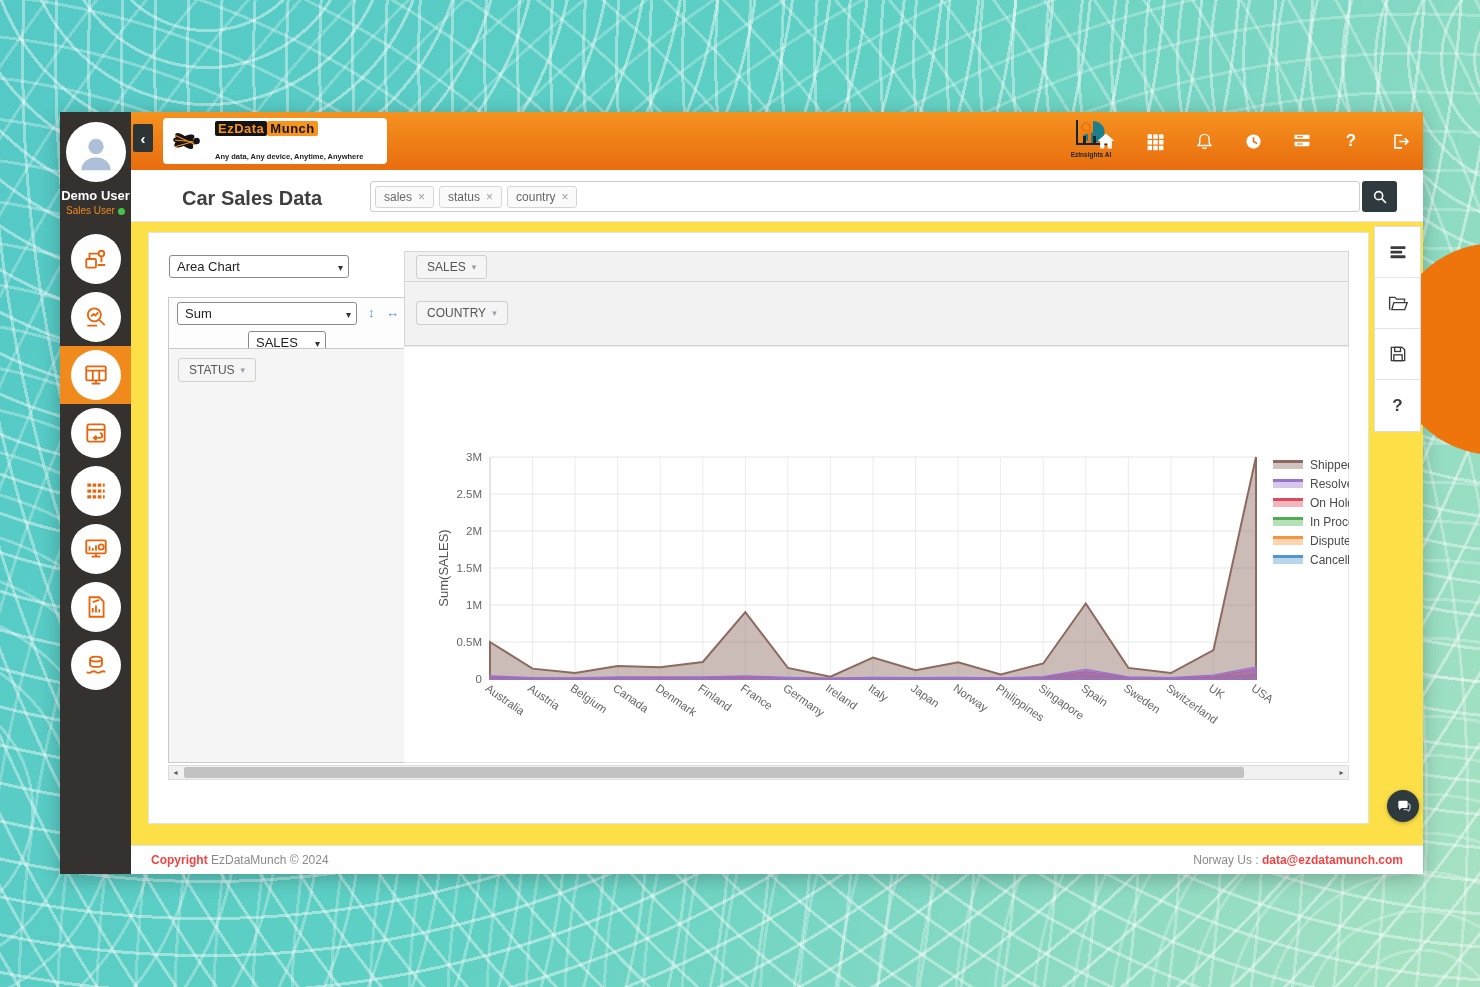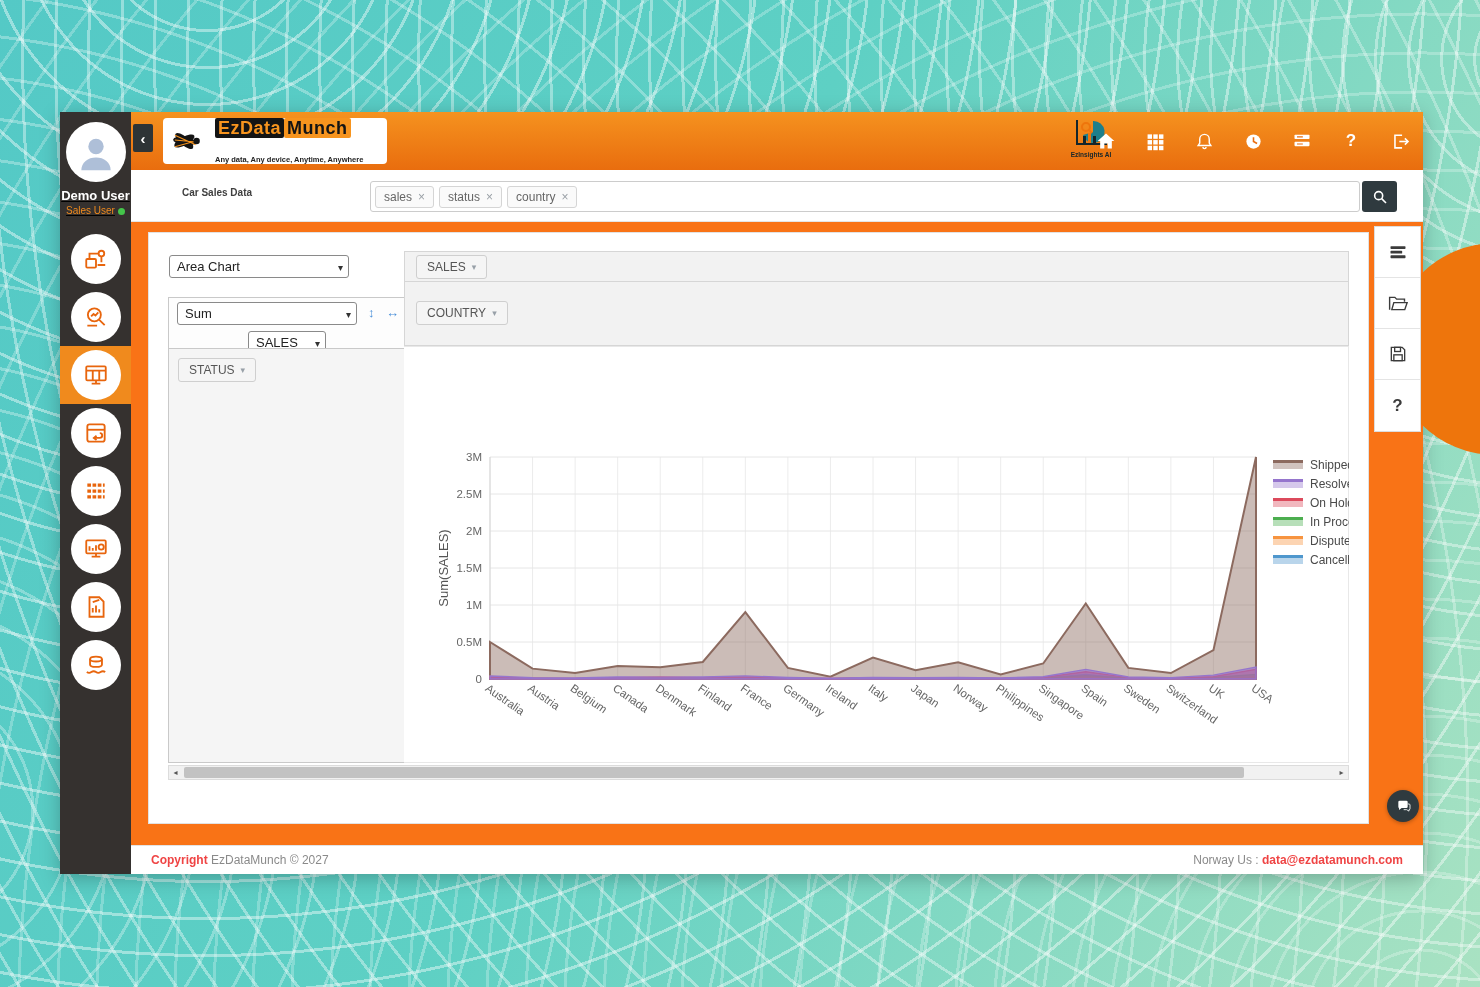--- a/index.html
+++ b/index.html
@@ -10,52 +10,52 @@
     background-image:
       repeating-radial-gradient(circle at 14% -8%,  rgba(255,255,255,0) 0 34px, rgba(255,255,255,.42) 34px 37px),
       repeating-radial-gradient(circle at 104% 6%,  rgba(255,255,255,0) 0 30px, rgba(255,255,255,.38) 30px 33px),
       repeating-radial-gradient(circle at -6% 82%,  rgba(255,255,255,0) 0 38px, rgba(255,255,255,.30) 38px 41px),
       repeating-radial-gradient(circle at 96% 104%, rgba(255,255,255,0) 0 36px, rgba(255,255,255,.25) 36px 39px),
       linear-gradient(115deg,#54c9c6 0%,#5ed0c4 45%,#a9e2c2 100%);
   }
   
   #app { position:absolute; left:60px; top:112px; width:1363px; height:762px; background:#ededed; box-shadow:0 4px 18px rgba(0,0,0,.25); z-index:3; }
   
-  #sidebar { position:absolute; left:0; top:0; bottom:0; width:71px; background:#35312f; z-index:6;text-decoration:underline; }
+  #sidebar { position:absolute; left:0; top:0; bottom:0; width:71px; background:#35312f; z-index:6; }
   .avatar-wrap { text-align:center; padding-top:10px; }
   .avatar { width:60px; height:60px; border-radius:50%; background:#fff; margin:0 auto; display:flex; align-items:center; justify-content:center; overflow:hidden; }
   .user-name { color:#fff; font-weight:bold; font-size:13px; margin-top:6px; }
   .user-role { color:#f08a1d; font-size:10px; margin-top:2px; }
   .role-dot { display:inline-block; width:7px; height:7px; border-radius:50%; background:#44c54a; margin-left:3px; vertical-align:middle; }
   .nav-items { margin-top:14px; }
   .nav-item { position:relative; height:58px; display:flex; align-items:center; justify-content:center; cursor:pointer; }
   .nav-item.active { background:#f08a1d; }
   .nav-circle { width:50px; height:50px; border-radius:50%; background:#fff; display:flex; align-items:center; justify-content:center; }
   
   #header { position:absolute; left:71px; right:0; top:0; height:58px; background:linear-gradient(#f5921f,#e96d0e); z-index:5; }
   #collapse-btn { position:absolute; left:2px; top:12px; width:20px; height:28px; background:#2e3436; color:#fff; font-size:15px; font-weight:bold; display:flex; align-items:center; justify-content:center; border-radius:2px; cursor:pointer; }
   #logo-box { position:absolute; left:32px; top:6px; width:224px; height:46px; background:#fff; border-radius:4px; display:flex; align-items:center; padding:3px 8px; }
   .logo-text-wrap { margin-left:6px; }
-  .logo-line1 { font-size:18px; font-weight:bold; letter-spacing:.5px; white-space:nowrap; }
+  .logo-line1 { font-size:13px; font-weight:bold; letter-spacing:.5px; white-space:nowrap; }
   .lg-black { background:#141414; color:#f7941e; padding:0 3px; border-radius:2px; }
   .lg-orange { background:#f7941e; color:#141414; padding:0 3px; border-radius:2px; }
   .logo-tagline { font-size:7.5px; color:#222; margin-top:16px; font-weight:bold; white-space:nowrap; }
   #insights-logo { position:absolute; left:934px; top:6px; width:52px; text-align:center; }
   #insights-logo .cap { font-size:6.5px; color:#14262b; font-weight:bold; margin-top:1px; }
   #header-icons { position:absolute; right:12px; top:0; height:58px; display:flex; align-items:center; gap:27px; }
   .hicon { width:22px; height:22px; display:flex; align-items:center; justify-content:center; cursor:pointer; color:#fff; font-weight:bold; }
   
   #toolbar { position:absolute; left:71px; right:0; top:58px; height:52px; background:#fff; border-bottom:1px solid #e5e5e5; z-index:4; }
-  #sheet-title { position:absolute; left:51px; top:17px; font-size:10px; font-weight:bold; color:#3f3f3f; }
+  #sheet-title { position:absolute; left:51px; top:17px; font-size:20px; font-weight:bold; color:#3f3f3f; }
   #filter-bar { position:absolute; left:239px; top:11px; width:990px; height:31px; background:#fff; border:1px solid #ccc; border-radius:3px; display:flex; align-items:center; padding:0 4px; gap:5px; }
   .filter-tag { display:inline-flex; align-items:center; gap:6px; background:#fafafa; border:1px solid #d5d5d5; border-radius:3px; padding:3px 8px; font-size:12px; color:#666; cursor:default; }
   .filter-x { color:#9aa0a6; font-size:12px; cursor:pointer; line-height:1; }
   #search-btn { position:absolute; left:1231px; top:11px; width:35px; height:31px; background:#2f3a3f; border-radius:3px; display:flex; align-items:center; justify-content:center; cursor:pointer; }
   
-  #content { position:absolute; left:71px; right:0; top:110px; bottom:29px; background:#f97316; }
+  #content { position:absolute; left:71px; right:0; top:110px; bottom:29px; background:#fde047; }
   #panel { position:absolute; left:17px; top:10px; width:1221px; height:592px; background:#fff; border:1px solid #e2e2e2; }
   .select-box { position:relative; background:#fff; border:1px solid #8a8a8a; border-radius:3px; font-size:13px; color:#222; padding:3px 18px 3px 7px; height:23px; line-height:16px; cursor:pointer; }
   .select-box .sel-caret { position:absolute; right:5px; top:4px; font-size:10px; color:#333; }
   #chart-type-select { position:absolute; left:20px; top:22px; width:180px; }
   #sum-box { position:absolute; left:19px; top:52px; width:237px; height:62px; background:#fdfdfd; border:1px solid #c9c9c9;margin-top:12px; }
   #agg-select { position:absolute; left:8px; top:4px; width:180px; }
   #measure-select { position:absolute; left:79px; top:33px; width:78px; }
   .blue-glyph { position:absolute; top:7px; color:#4a90d9; font-size:13px; cursor:pointer; }
   #resize-v { left:199px; } #resize-h { left:217px; }
   #row-sales { position:absolute; left:255px; top:18px; width:945px; height:31px; background:#f2f2f2; border:1px solid #d6d6d6; }
@@ -433,21 +433,21 @@
         <div id="hscroll">
           <span class="scroll-arrow">◂</span>
           <div id="hscroll-thumb"></div>
           <span class="scroll-arrow" style="margin-left:auto">▸</span>
         </div>
 
       </div>
     </div>
 
     <div id="footer">
-      <div class="left"><b>Copyright</b><span> EzDataMunch © 2027</span></div>
+      <div class="left"><b>Copyright</b><span> EzDataMunch © 2024</span></div>
       <div class="right"><span>Norway Us : </span><b>data@ezdatamunch.com</b></div>
     </div>
   </div>
 
   <div id="right-toolbar">
     <div class="rt-cell">
         <svg width="20" height="20" viewBox="0 0 24 24" fill="#3b3b3b">
           <rect x="3" y="5" width="18" height="3.4" rx="0.8"></rect>
           <rect x="3" y="10.5" width="14" height="3.4" rx="0.8"></rect>
           <rect x="3" y="16" width="18" height="3.4" rx="0.8"></rect>

